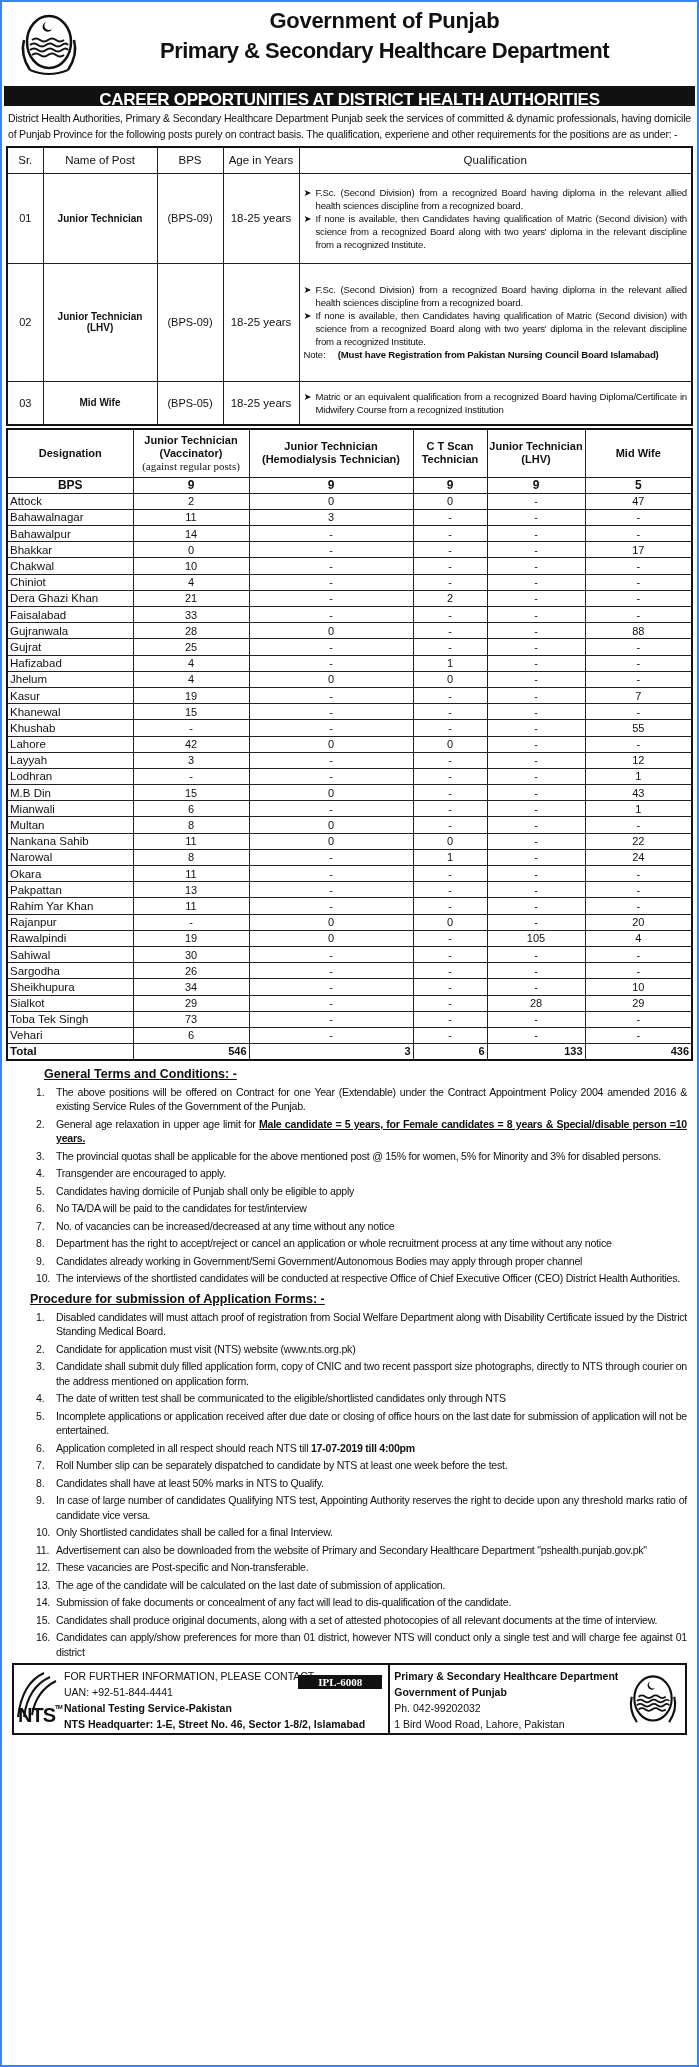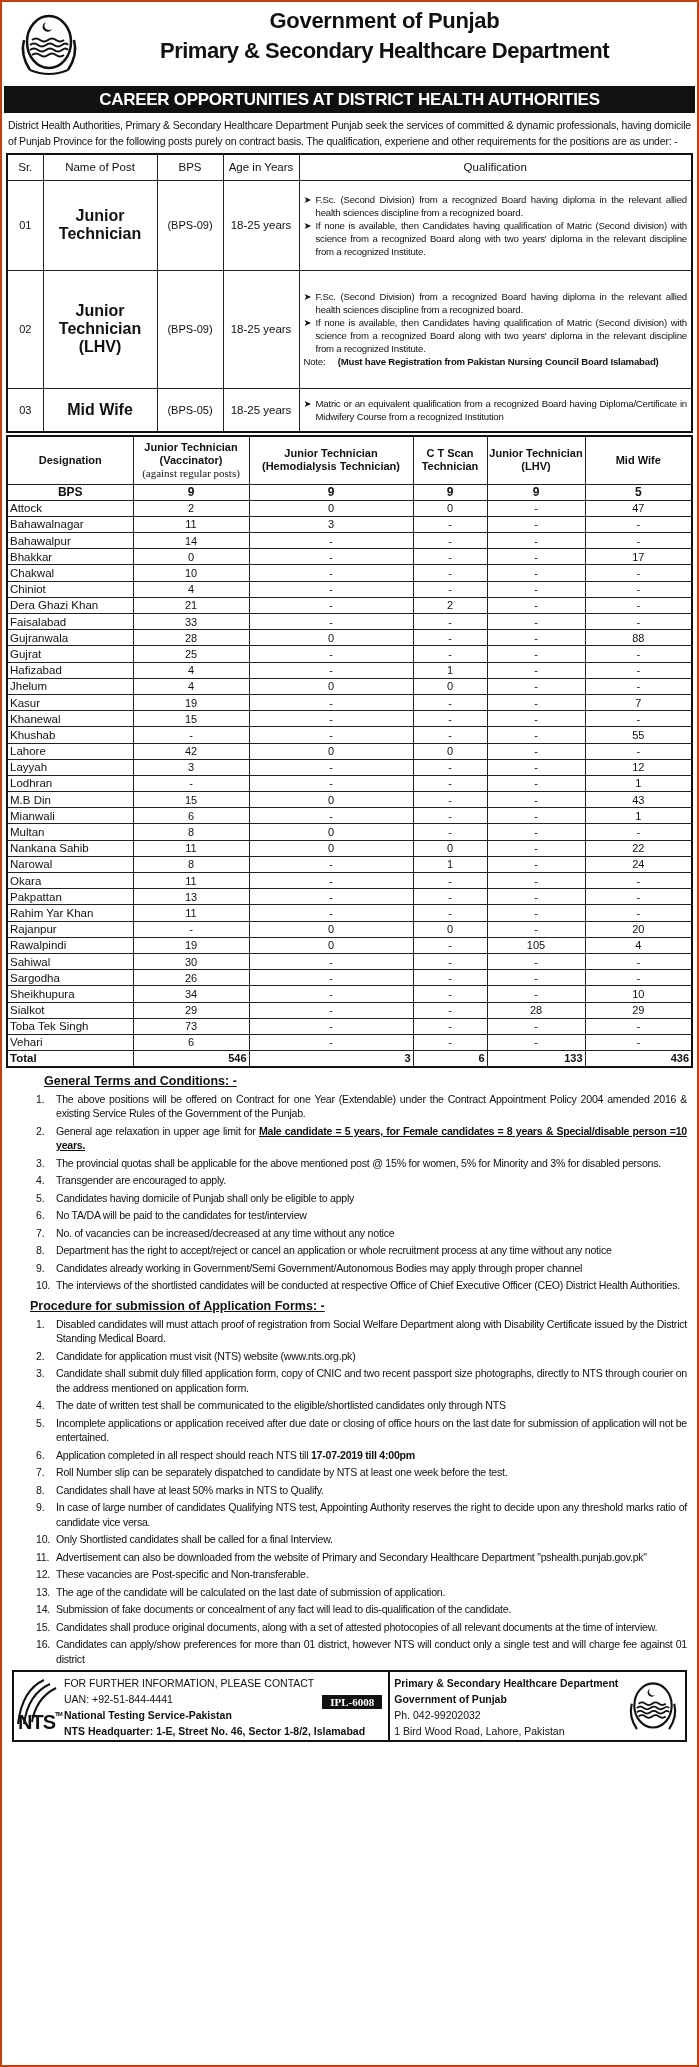--- a/index.html
+++ b/index.html
@@ -5,21 +5,21 @@
   * { box-sizing: border-box; margin: 0; padding: 0; }
   html, body { width: 699px; background: #fff; }
   body {
     font-family: "Liberation Sans Narrow", "Liberation Sans", sans-serif;
     color: #111;
     font-size: 11px;
   }
   .page {
     width: 699px;
     min-height: 2067px;
-    border: 2px solid #c2410c;
+    border: 2px solid #3b82f6;
     position: relative;
     padding: 0 4px;
   }
   .header {
     position: relative;
     height: 80px;
     text-align: center;
   }
   .logo {
     position: absolute;
@@ -44,21 +44,21 @@
     margin-left: 70px;
   }
   .banner {
     background: #111;
     color: #fff;
     text-align: center;
     font-family: "Liberation Sans", sans-serif;
     font-weight: bold;
     font-size: 17px;
     letter-spacing: -0.3px;
-    height: 27px;
+    height: 20px;
     line-height: 27px;
     margin: 4px -2px 4px -2px;
   }
   .intro {
     font-size: 10.5px;
     line-height: 16px;
     text-align: justify;
     padding: 0 2px;
     letter-spacing: -0.2px;
   }
@@ -67,21 +67,21 @@
   .post-table th, .post-table td {
     border: 1px solid #222;
     vertical-align: middle;
     text-align: center;
   }
   .post-table th {
     font-size: 11.5px;
     font-weight: normal;
     height: 26px;
   }
-  .post-table td.name { font-weight: bold; font-size: 16px; }
+  .post-table td.name { font-weight: bold; font-size: 10px; }
   .post-table td.bps { font-size: 11px; }
   .post-table td.age { font-size: 11.5px; line-height: 18px; margin-left: 34px; }
   .post-table td.sr { font-size: 11px; }
   .qual {
     text-align: justify !important;
     font-size: 9.6px;
     line-height: 13px;
     padding: 3px 4px;
     letter-spacing: -0.2px;
   }
@@ -155,25 +155,25 @@
   .nts-logo { width: 46px; position: relative; flex: none; }
   .nts-text {
     position: absolute; bottom: 6px; left: 4px;
     font-family: "Liberation Sans", sans-serif;
     font-weight: bold; font-size: 20px; letter-spacing: -1px;
   }
   .nts-tm { font-size: 6px; vertical-align: top; }
   .footer .lines { padding: 3px 4px; font-size: 10.5px; line-height: 16px; }
   .footer .lines .b { font-weight: bold; }
   .ipl {
-    position: absolute; right: 6px; top: 23px;
+    position: absolute; right: 6px; top: 10px;
     background: #111; color: #fff;
     font-family: "Liberation Serif", serif;
     font-weight: bold; font-size: 11px;
-    padding: 1px 8px;
+    padding: 1px 20px;
   }
   .footer .right .lines { flex: 1; }
   .footer .right .logo2 { width: 60px; flex: none; padding-top: 6px; }
 </style>
 </head>
 <body>
 
 <div class="page">
 
   <div class="header">

